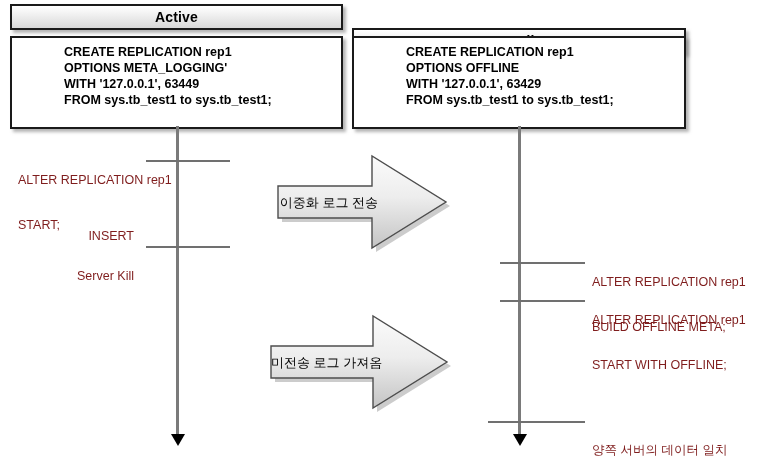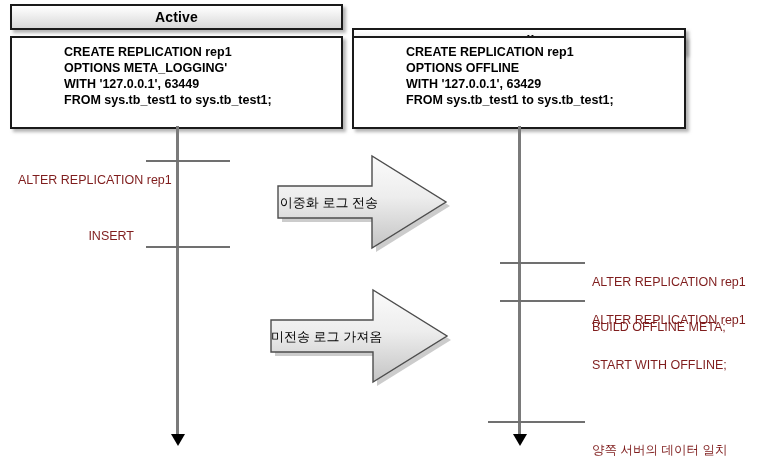--- a/index.html
+++ b/index.html
@@ -146,26 +146,30 @@
 
   <div class="tick" style="left:146px; top:160px; width:84px;"></div>
   <div class="tick" style="left:146px; top:246px; width:84px;"></div>
 
   <div class="tick" style="left:500px; top:262px; width:85px;"></div>
   <div class="tick" style="left:500px; top:300px; width:85px;"></div>
   <div class="tick" style="left:488px; top:421px; width:97px;"></div>
 
   <div class="annot" style="left:18px; top:143px;">
     <div>ALTER REPLICATION rep1</div>
+    <div>START;</div>
   </div>
 
   <div class="annot right-align" style="left:18px; top:199px; width:116px;">
     <div>INSERT</div>
   </div>
 
+  <div class="annot right-align" style="left:18px; top:239px; width:116px;">
+    <div>Server Kill</div>
+  </div>
 
   <div class="annot" style="left:592px; top:245px;">
     <div>ALTER REPLICATION rep1</div>
     <div>BUILD OFFLINE META;</div>
   </div>
 
   <div class="annot" style="left:592px; top:283px;">
     <div>ALTER REPLICATION rep1</div>
     <div>START WITH OFFLINE;</div>
   </div>
@@ -182,21 +186,21 @@
           <stop offset="45%" stop-color="#ededed"></stop>
           <stop offset="100%" stop-color="#c4c4c4"></stop>
         </linearGradient>
       </defs>
       <polygon points="6,34 100,34 100,4 174,50 100,96 100,66 6,66" fill="#9a9a9a" opacity="0.5" transform="translate(4,4)"></polygon>
       <polygon points="6,34 100,34 100,4 174,50 100,96 100,66 6,66" fill="url(#arrGrad1)" stroke="#4d4d4d" stroke-width="1.4"></polygon>
     </svg>
     <div class="block-arrow-label" style="top:42px; left:6px; width:100px;text-align:right;">이중화 로그 전송</div>
   </div>
 
-  <div class="block-arrow" style="left:265px; top:286px; width:190px; height:100px;">
+  <div class="block-arrow" style="left:265px; top:312px; width:190px; height:100px;">
     <svg width="190" height="100" viewBox="0 0 190 100">
       <defs>
         <linearGradient id="arrGrad2" x1="0" y1="0" x2="0" y2="1">
           <stop offset="0%" stop-color="#fbfbfb"></stop>
           <stop offset="45%" stop-color="#ededed"></stop>
           <stop offset="100%" stop-color="#c4c4c4"></stop>
         </linearGradient>
       </defs>
       <polygon points="6,34 108,34 108,4 182,50 108,96 108,66 6,66" fill="#9a9a9a" opacity="0.5" transform="translate(4,4)"></polygon>
       <polygon points="6,34 108,34 108,4 182,50 108,96 108,66 6,66" fill="url(#arrGrad2)" stroke="#4d4d4d" stroke-width="1.4"></polygon>

